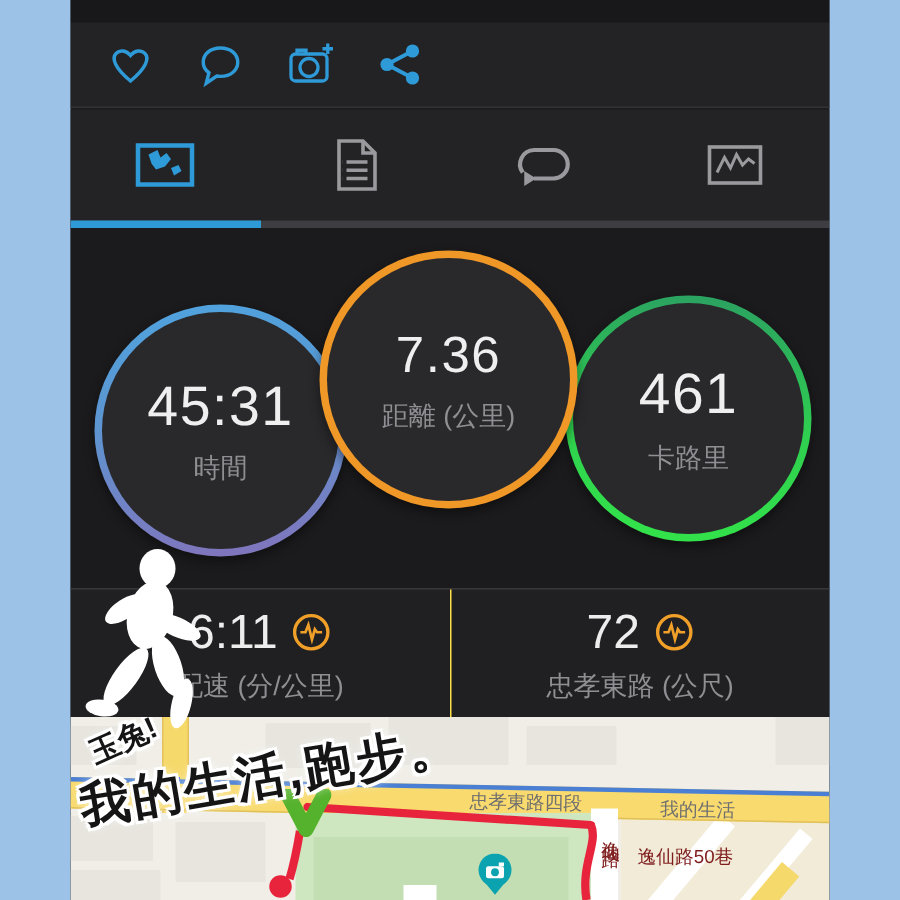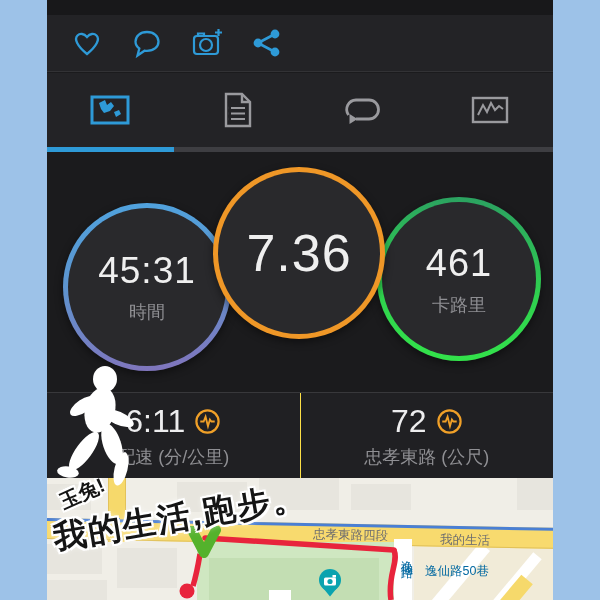--- a/index.html
+++ b/index.html
@@ -37,21 +37,21 @@
     border-radius:50%; background:#29292c;
     display:flex; flex-direction:column; align-items:center; justify-content:center;
   }
   .ring-time  { left:16px;  top:51px;  width:168px; height:168px;
     background:linear-gradient(175deg,#4fa3de 0%,#5d95d0 45%,#8273bb 100%); z-index:1; }
   .ring-cal   { left:330px; top:45px;  width:164px; height:164px;
     background:linear-gradient(185deg,#2b9f62 0%,#2fd04f 55%,#33e44a 100%); z-index:1; }
   .ring-dist  { left:166px; top:15px;  width:172px; height:172px;
     background:#ef9727; z-index:2; }
   .circ-value { color:#efefef; font-size:37px; font-weight:400; letter-spacing:1px; }
-  .ring-dist .circ-value { font-size:52px;text-align:right; }
+  .ring-dist .circ-value { font-size:34px;text-align:right; }
   .ring-cal  .circ-value { font-size:38px; }
   .circ-label { color:#8f8f93; font-size:18px; margin-top:8px; }
   
   .rows {
     position:absolute; left:0; top:392px; width:506px; height:86px;
     background:#202023; border-top:1px solid #38383b; display:flex;
   }
   .cell { flex:1; display:flex; flex-direction:column; align-items:center; justify-content:center; }
   .cell + .cell { border-left:1px solid #fde047; }
   .cell-value { display:flex; align-items:center; gap:9px; color:#ededee; font-size:32px; }
@@ -68,21 +68,21 @@
     background:#f6d96b; border-left:1px solid #e3c25a; border-right:1px solid #e3c25a; }
   .bluedash { position:absolute; background:#3f74d6; width:6px; }
   .park { position:absolute; left:150px; top:64px; width:200px; height:58px; background:#cfe7c1; z-index:1;}
   .park-inner { position:absolute; left:162px; top:80px; width:170px; height:42px; background:#c3deb3; z-index:1;}
   .bldg-white { position:absolute; left:222px; top:112px; width:22px; height:10px; background:#ffffff; z-index:2;}
   .beige { position:absolute; left:367px; top:61px; width:139px; height:61px; background:#f1ebd8; z-index:0;}
   .diagroad { position:absolute; background:#ffffff; z-index:1; }
   .diagyellow { position:absolute; background:#f6d96b; z-index:1; }
   .vroad-white { position:absolute; left:347px; top:61px; width:18px; height:61px; background:#ffffff; z-index:1; }
   .maplabel { position:absolute; color:#6f6f6f; font-size:12.5px; white-space:nowrap; z-index:3; }
-  .maplabel.light { color:#0369a1; }
+  .maplabel.light { color:#7f1d1d; }
   .vtext { writing-mode:vertical-rl; letter-spacing:3px; }
   .poibox {
     position:absolute; left:215px; top:63px; width:136px; height:23px; z-index:5;
     background:rgba(255,255,255,.85); border:2px solid #e8304a;
     color:#3d5a73; font-size:15px; display:flex; align-items:center; justify-content:center;
     white-space:nowrap; letter-spacing:1px;
   }
   .routesvg { position:absolute; left:0; top:0; width:506px; height:122px; z-index:4; }
   .poi-pin { position:absolute; left:271px; top:91px; z-index:5; }
   .marker-green { position:absolute; left:140px; top:48px; z-index:6; }
@@ -166,20 +166,21 @@
     </div>
     <div class="ring ring-cal">
       <div class="inner">
         <div class="circ-value">461</div>
         <div class="circ-label">卡路里</div>
       </div>
     </div>
     <div class="ring ring-dist">
       <div class="inner">
         <div class="circ-value">7.36</div>
+        <div class="circ-label">距離 (公里)</div>
       </div>
     </div>
   </div>
 
   <div class="rows">
     <div class="cell">
       <div class="cell-value">
         <span>6:11</span>
         <svg width="27" height="27" viewBox="0 0 28 28">
           <circle cx="14" cy="14" r="11.5" fill="none" stroke="#f0a028" stroke-width="2.3"></circle>

